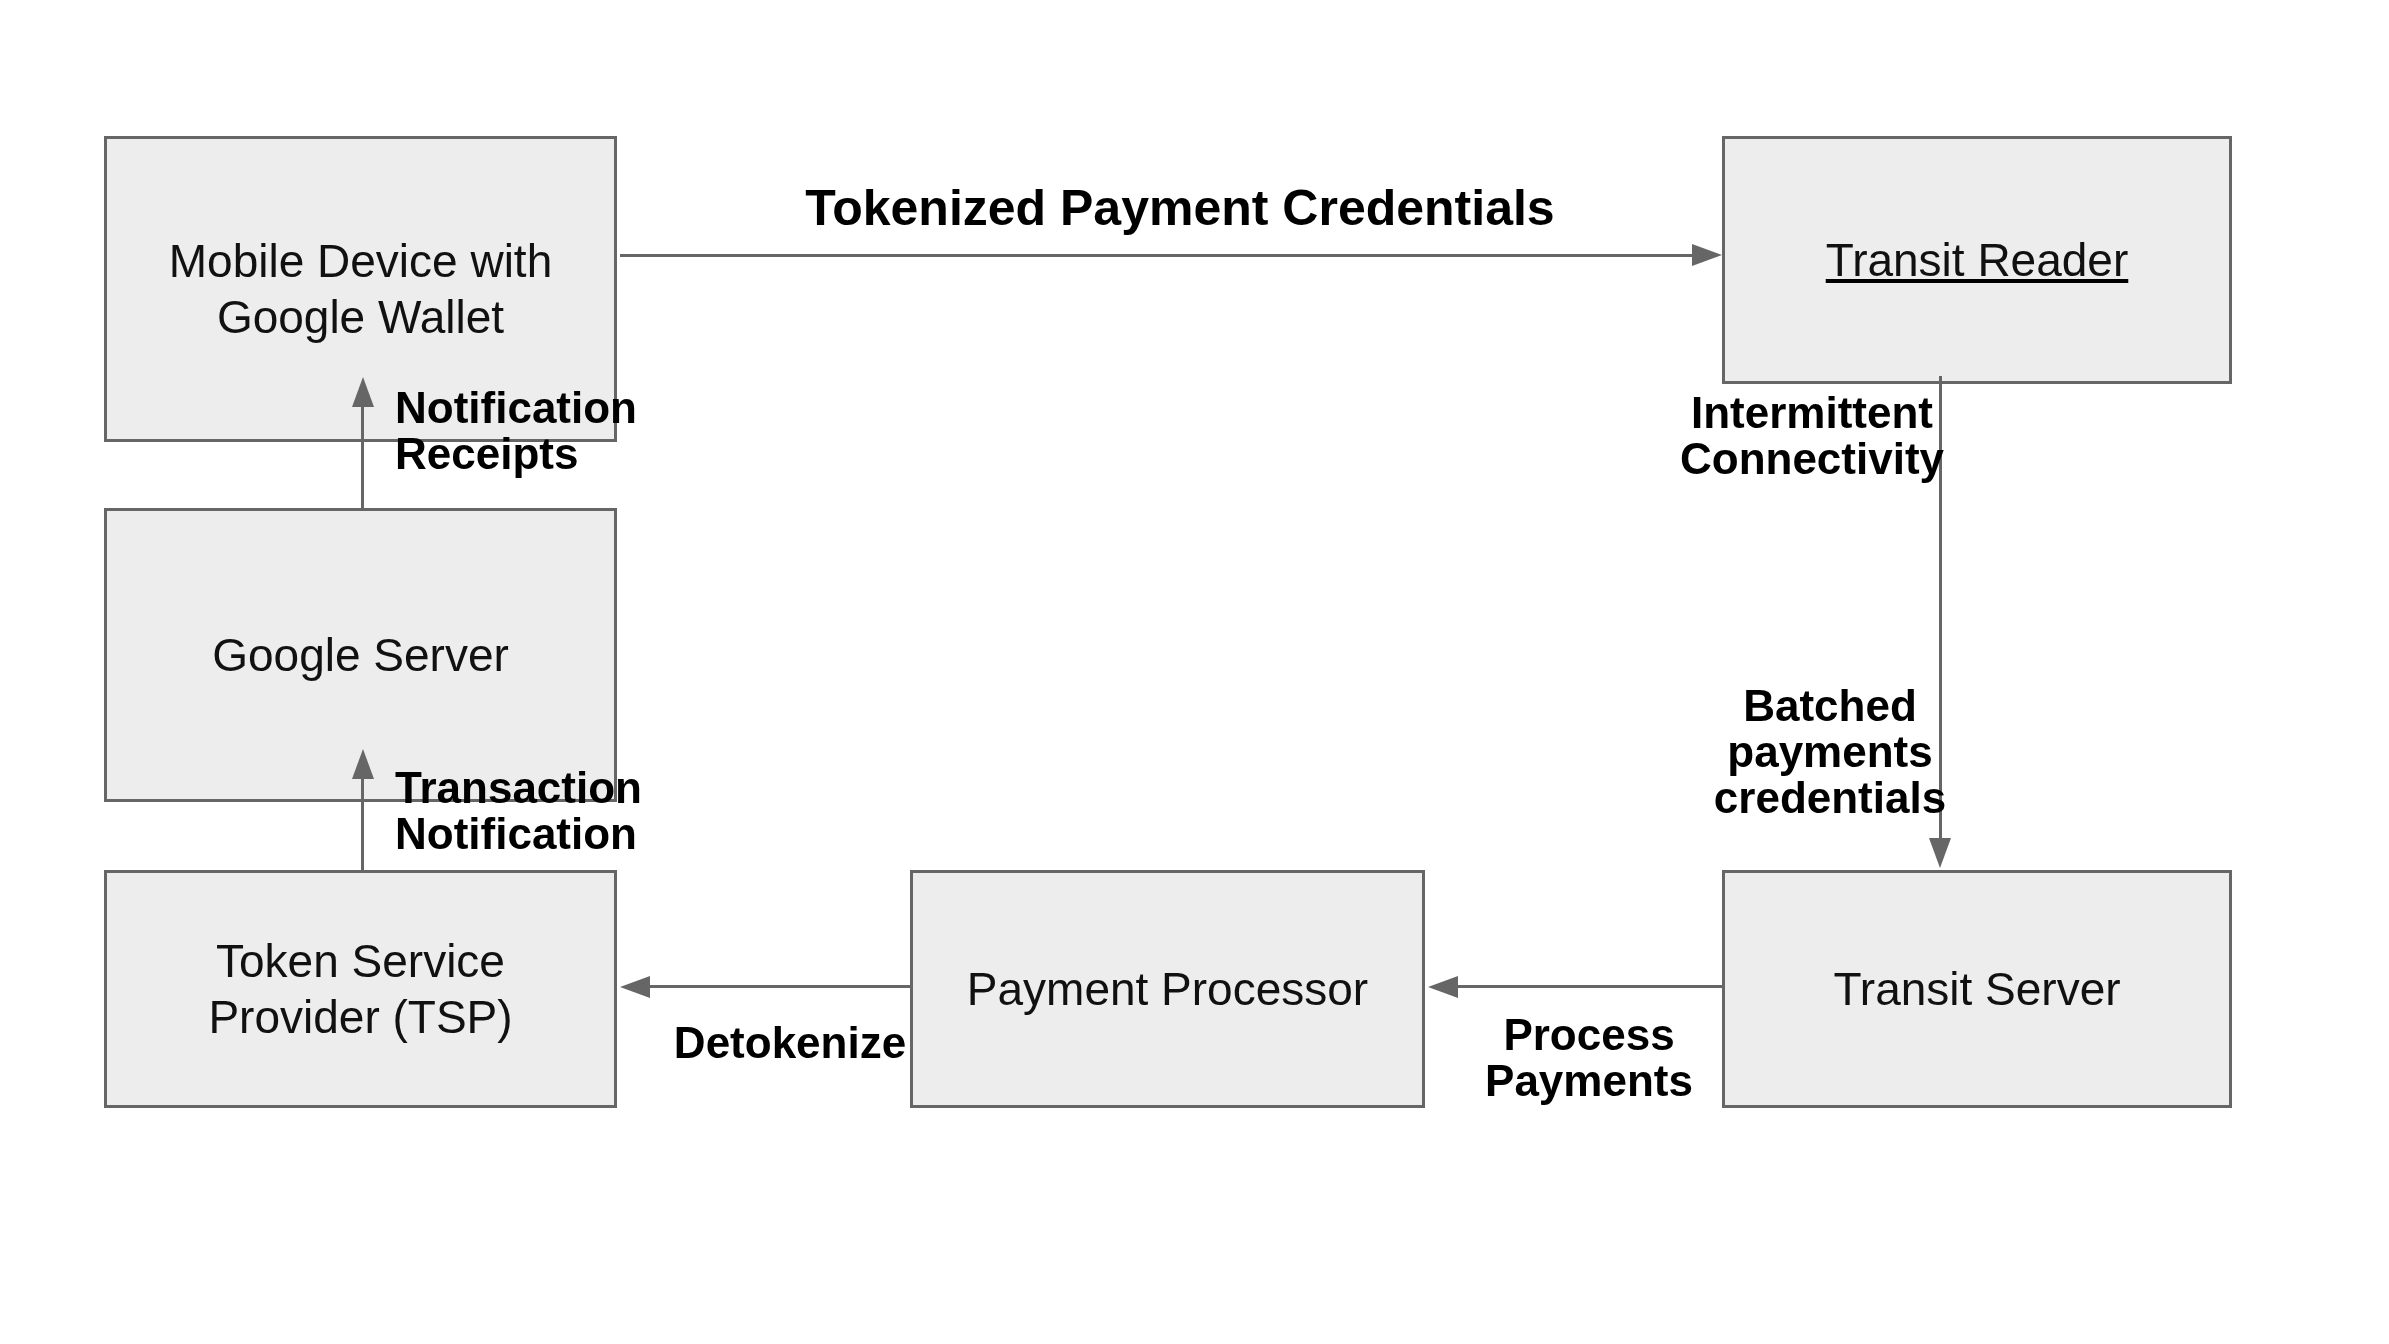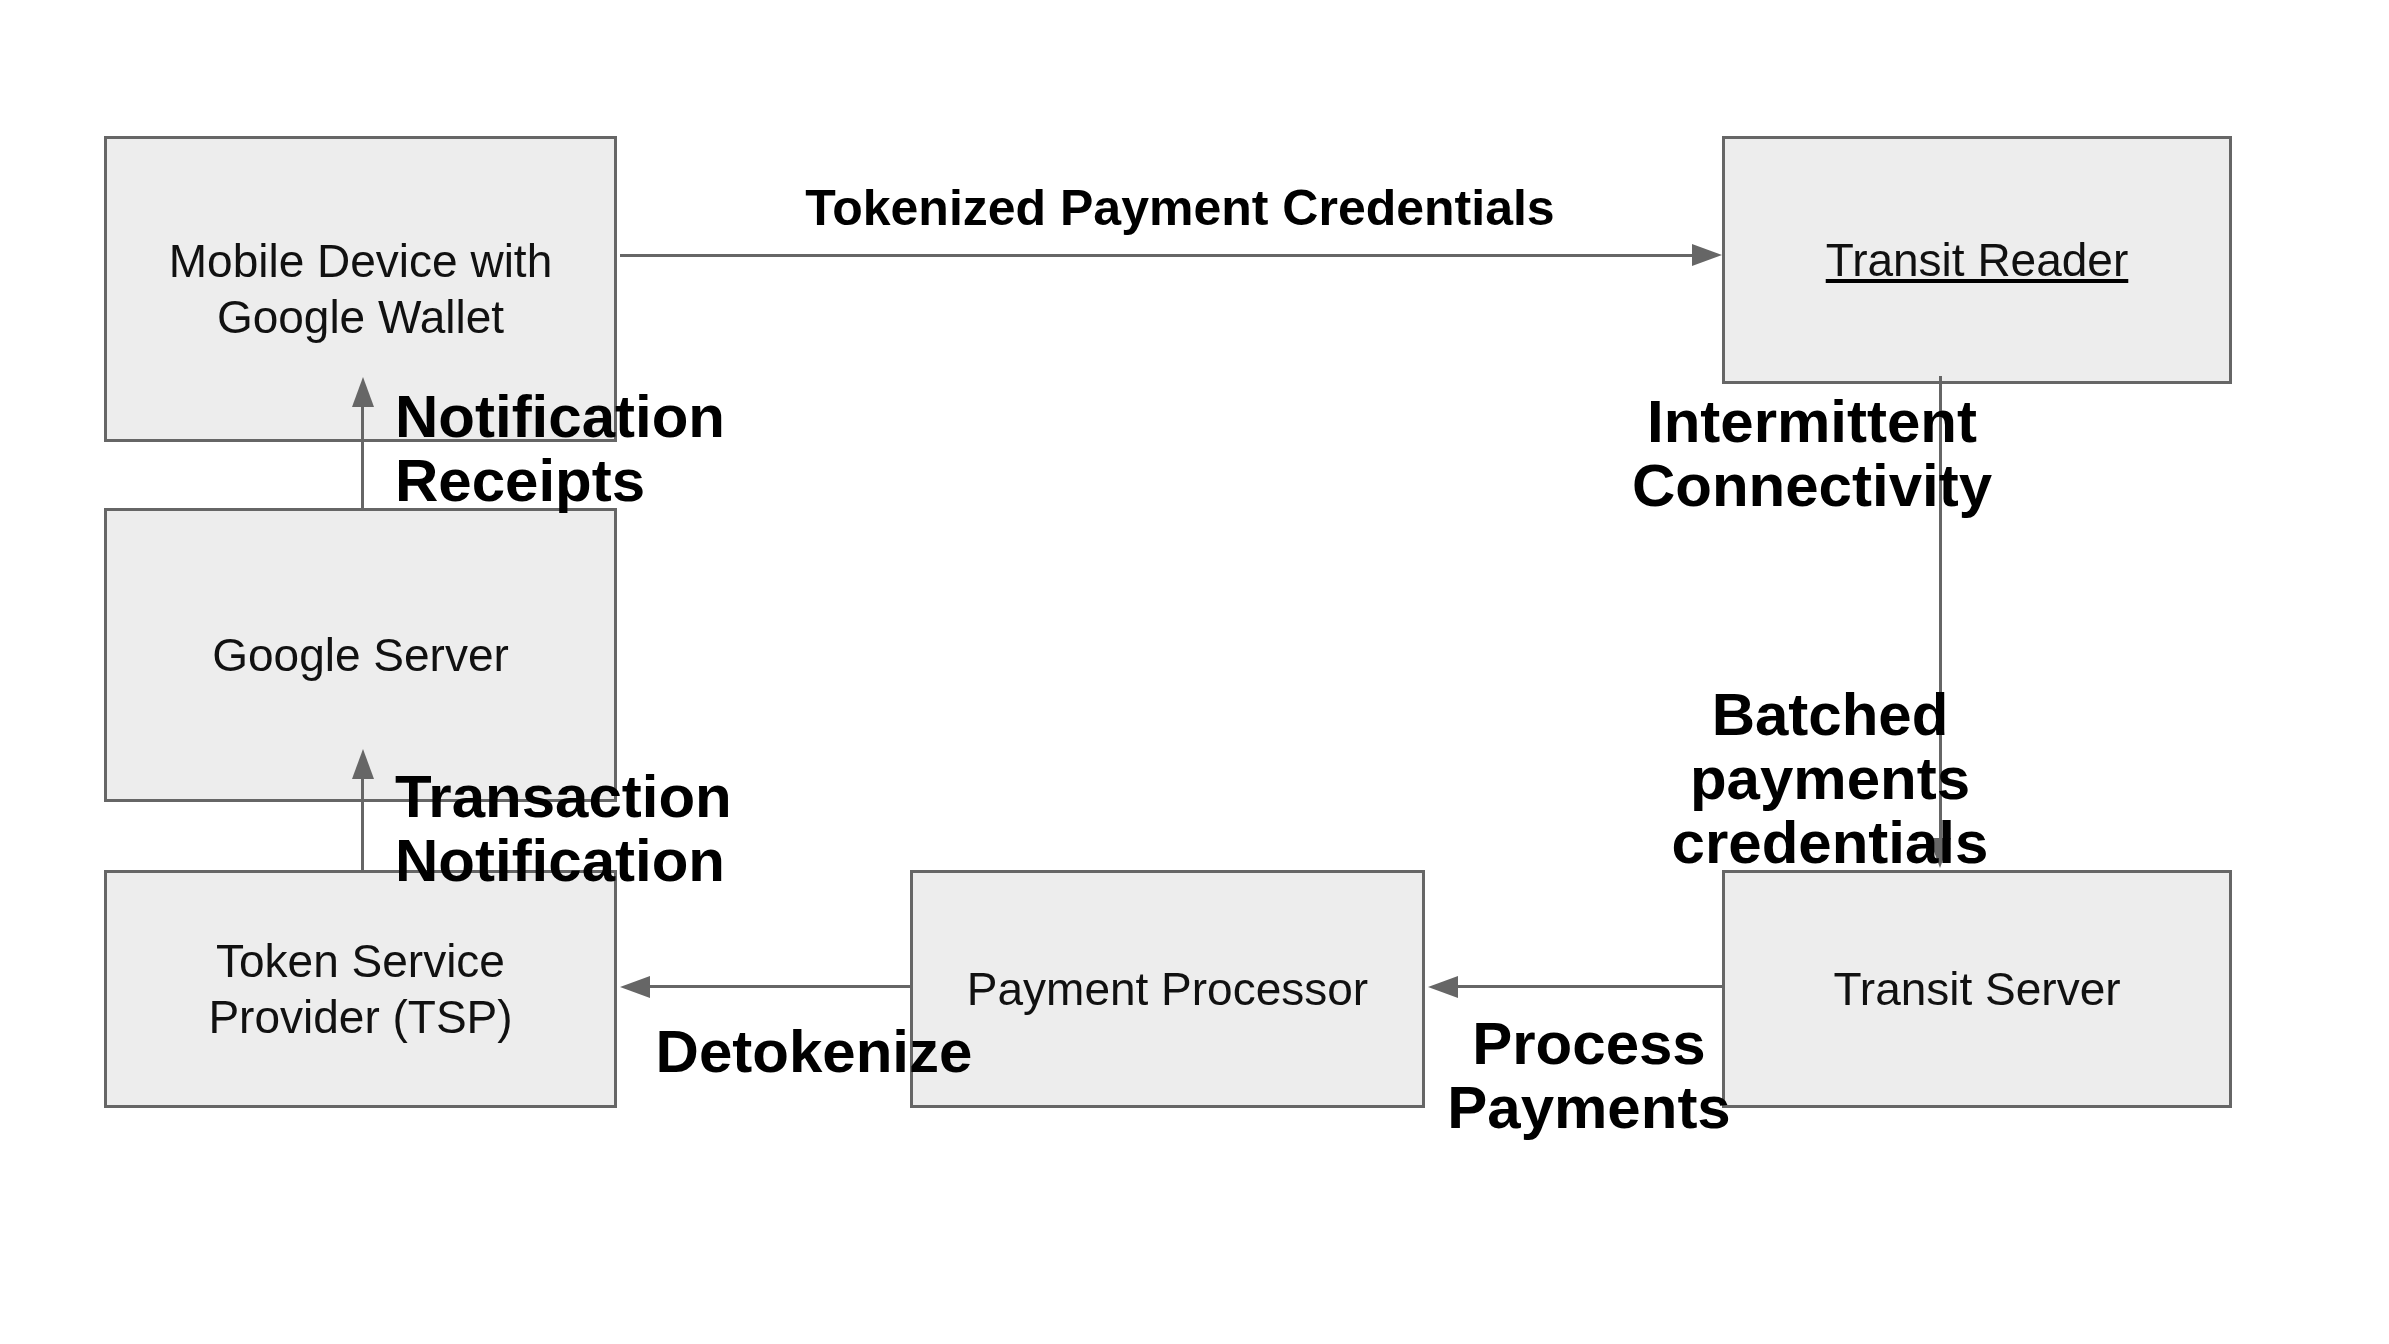--- a/index.html
+++ b/index.html
@@ -33,21 +33,21 @@
   }
   .edge-line{position:absolute;background:var(--edge);}
   .arrowhead{position:absolute;width:0;height:0;}
   .ah-right{border-top:11px solid transparent;border-bottom:11px solid transparent;border-left:30px solid var(--edge);}
   .ah-left {border-top:11px solid transparent;border-bottom:11px solid transparent;border-right:30px solid var(--edge);}
   .ah-up   {border-left:11px solid transparent;border-right:11px solid transparent;border-bottom:30px solid var(--edge);}
   .ah-down {border-left:11px solid transparent;border-right:11px solid transparent;border-top:30px solid var(--edge);}
   .edge-label{
     position:absolute;
     font-weight:bold;
-    font-size:60px;line-height:64px;
+    font-size:44px;line-height:46px;
     color:var(--label-text);
     white-space:pre-line;
   }
   .edge-label.centered{transform:translateX(-50%);text-align:center;}
   .edge-label.title{font-size:50px;line-height:62px;}
 
   
   #node-mobile   {left:104px; top:136px; width:513px; height:306px;}
   #node-reader   {left:1722px;top:136px; width:510px; height:248px;text-decoration:underline;}
   #node-google   {left:104px; top:508px; width:513px; height:294px;}
@@ -68,21 +68,21 @@
   #e5-head{left:620px; top:976px;}
   #e6-line{left:1456px;top:985px; width:266px;height:3px;}
   #e6-head{left:1428px;top:976px;}
 
   
   #lbl-tokenized   {left:1180px;top:177px;}
   #lbl-notif       {left:395px; top:385px;}
   #lbl-transaction {left:395px; top:765px;}
   #lbl-intermittent{left:1812px;top:390px;}
   #lbl-batched     {left:1830px;top:683px;}
-  #lbl-detokenize  {left:814px; top:1020px;}
+  #lbl-detokenize  {left:790px; top:1020px;}
   #lbl-process     {left:1589px;top:1012px;}
 </style>
 </head>
 <body>
 
 <div class="canvas">
 
   <div class="node" id="node-mobile">
     <div class="node-label">Mobile Device with
 Google Wallet</div>

